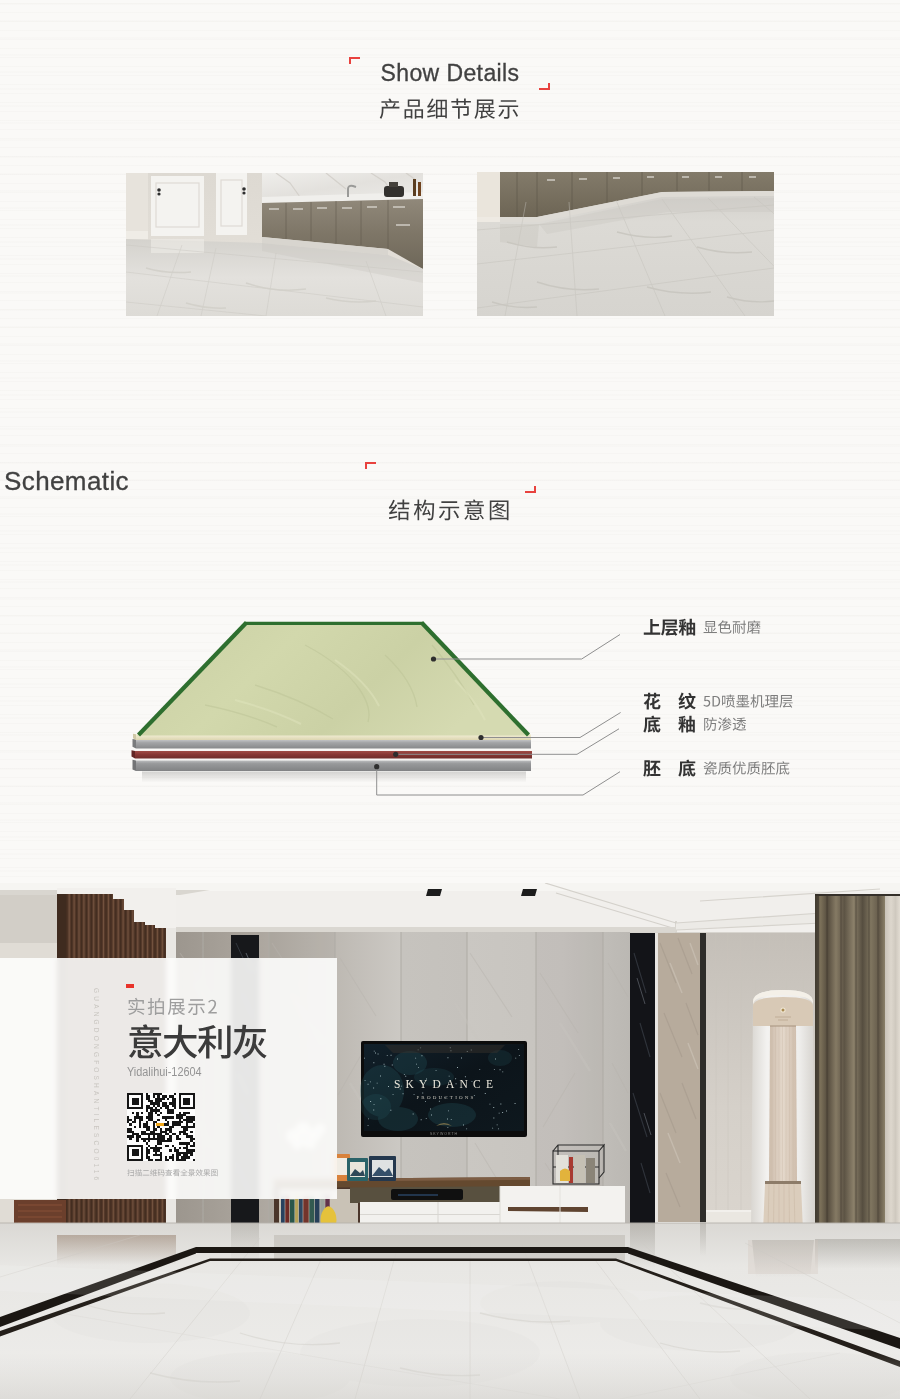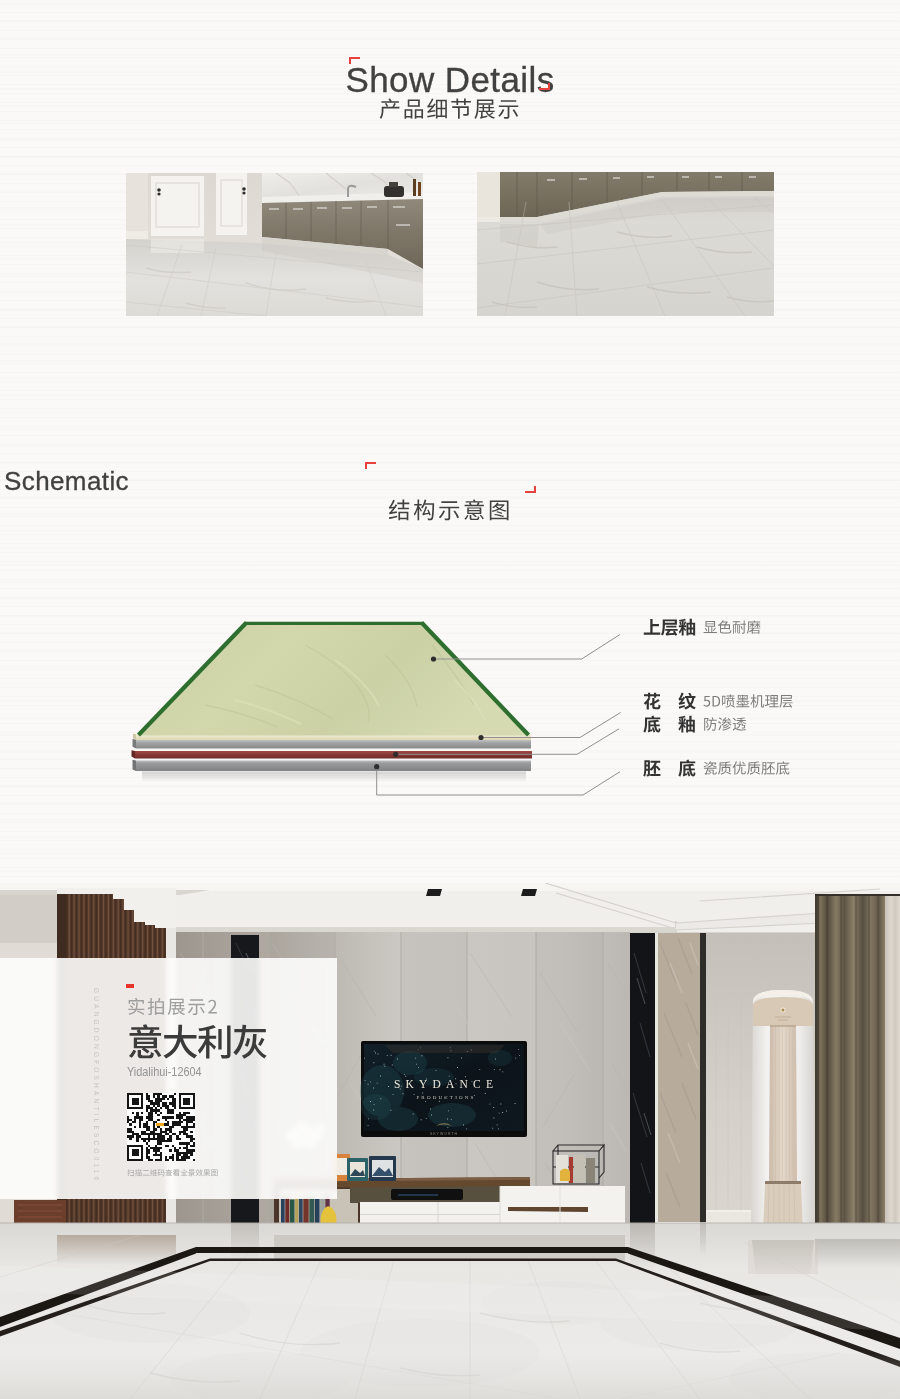--- a/index.html
+++ b/index.html
@@ -4,21 +4,21 @@
 #page{position:relative;width:900px;height:1399px;overflow:hidden;background:#faf9f7;font-family:"Liberation Sans",sans-serif}
 .tex{position:absolute;left:0;top:0;width:900px;height:1399px;pointer-events:none;
 background:repeating-linear-gradient(0deg, rgba(228,226,222,0.16) 0 1px, rgba(255,255,255,0) 1px 9px),
 repeating-linear-gradient(0deg, rgba(233,231,227,0.13) 0 2px, rgba(255,255,255,0) 2px 17px)}
 .abs{position:absolute}
 .br{position:absolute;border-color:#e8423e;border-style:solid}
 </style></head><body>
 <div id="page">
 <div class="tex"></div>
 <div class="br" style="left:349px;top:57px;width:9px;height:5px;border-width:2px 0 0 2px"></div>
-<div class="abs" style="left:0;top:60px;width:900px;text-align:center;font-size:35px;color:#414141;letter-spacing:0.4px;-webkit-text-stroke:0.3px #414141">Show&nbsp;Details</div>
+<div class="abs" style="left:0;top:60px;width:900px;text-align:center;font-size:23px;color:#414141;letter-spacing:0.4px;-webkit-text-stroke:0.3px #414141">Show&nbsp;Details</div>
 <div class="br" style="left:539px;top:83px;width:9px;height:5px;border-width:0 2px 2px 0"></div>
 <svg style="position:absolute;left:378.9px;top:94.5px" width="142.2" height="28.6" viewBox="0 -22.00 142.20 28.60">
       <path d="M5.786 -13.463999999999999C6.512 -12.473999999999998 7.326 -11.132 7.656 -10.251999999999999L9.152 -10.934C8.799999999999999 -11.792 7.941999999999999 -13.112 7.215999999999999 -14.058ZM15.158 -13.947999999999999C14.761999999999999 -12.825999999999999 13.991999999999999 -11.241999999999999 13.354 -10.208H2.7279999999999998V-7.194C2.7279999999999998 -4.862 2.53 -1.6059999999999999 0.7699999999999999 0.7919999999999999C1.144 0.99 1.8699999999999999 1.5839999999999999 2.134 1.914C4.069999999999999 -0.6819999999999999 4.444 -4.532 4.444 -7.1499999999999995V-8.58H20.416V-10.208H15.026C15.642 -11.132 16.346 -12.298 16.939999999999998 -13.331999999999999ZM9.35 -18.061999999999998C9.856 -17.401999999999997 10.383999999999999 -16.544 10.692 -15.84H2.42V-14.255999999999998H19.843999999999998V-15.84H12.584L12.649999999999999 -15.861999999999998C12.341999999999999 -16.61 11.66 -17.709999999999997 11.0 -18.502Z M30.343999999999998 -15.972H39.122V-11.792H30.343999999999998ZM28.738 -17.534V-10.208H40.816V-17.534ZM25.526 -7.853999999999999V1.7599999999999998H27.11V0.572H31.708V1.5619999999999998H33.358V-7.853999999999999ZM27.11 -1.034V-6.292H31.708V-1.034ZM35.778 -7.853999999999999V1.7599999999999998H37.361999999999995V0.572H42.378V1.628H44.05V-7.853999999999999ZM37.361999999999995 -1.034V-6.292H42.378V-1.034Z M48.214 -1.166 48.5 0.46199999999999997C50.656 0.022 53.582 -0.528 56.42 -1.0999999999999999L56.31 -2.5959999999999996C53.339999999999996 -2.046 50.26 -1.474 48.214 -1.166ZM48.676 -9.328C49.028 -9.504 49.577999999999996 -9.613999999999999 52.745999999999995 -9.988C51.602 -8.558 50.568 -7.3919999999999995 50.106 -6.973999999999999C49.336 -6.204 48.763999999999996 -5.6979999999999995 48.28 -5.588C48.478 -5.17 48.72 -4.378 48.808 -4.048C49.292 -4.311999999999999 50.083999999999996 -4.4879999999999995 56.376 -5.5C56.31 -5.83 56.288 -6.468 56.288 -6.9079999999999995L51.315999999999995 -6.204C53.186 -8.052 55.056 -10.34 56.684 -12.671999999999999L55.254 -13.552C54.836 -12.847999999999999 54.352 -12.144 53.867999999999995 -11.484L50.501999999999995 -11.176C51.932 -13.068 53.384 -15.488 54.528 -17.886L52.922 -18.567999999999998C51.821999999999996 -15.883999999999999 50.062 -13.046 49.489999999999995 -12.319999999999999C48.94 -11.549999999999999 48.544 -11.043999999999999 48.126 -10.956C48.302 -10.516 48.588 -9.68 48.676 -9.328ZM61.634 -1.5399999999999998H58.465999999999994V-7.765999999999999H61.634ZM63.152 -1.5399999999999998V-7.765999999999999H66.276V-1.5399999999999998ZM56.926 -17.336V1.43H58.465999999999994V0.0H66.276V1.254H67.86V-17.336ZM61.634 -9.328H58.465999999999994V-15.686H61.634ZM63.152 -9.328V-15.686H66.276V-9.328Z M73.256 -10.692V-9.107999999999999H79.02V1.716H80.758V-9.107999999999999H88.08399999999999V-3.388C88.08399999999999 -3.058 87.952 -2.9699999999999998 87.53399999999999 -2.948C87.094 -2.9259999999999997 85.598 -2.9259999999999997 83.99199999999999 -2.9699999999999998C84.21199999999999 -2.464 84.43199999999999 -1.7599999999999998 84.49799999999999 -1.254C86.588 -1.254 87.952 -1.254 88.76599999999999 -1.518C89.55799999999999 -1.8039999999999998 89.77799999999999 -2.332 89.77799999999999 -3.344V-10.692ZM85.04799999999999 -18.48V-15.994H79.15199999999999V-18.48H77.458V-15.994H72.30999999999999V-14.409999999999998H77.458V-11.879999999999999H79.15199999999999V-14.409999999999998H85.04799999999999V-11.879999999999999H86.764V-14.409999999999998H91.91199999999999V-15.994H86.764V-18.48Z M101.68599999999999 1.7819999999999998V1.7599999999999998C102.104 1.496 102.80799999999999 1.3199999999999998 108.33 -0.066C108.286 -0.374 108.33 -1.012 108.396 -1.43L103.64399999999999 -0.374V-4.8839999999999995H106.67999999999999C108.198 -1.496 110.99199999999999 0.7699999999999999 114.952 1.7819999999999998C115.14999999999999 1.3419999999999999 115.59 0.748 115.942 0.418C114.02799999999999 0.022 112.356 -0.6819999999999999 111.014 -1.672C112.158 -2.288 113.5 -3.102 114.53399999999999 -3.8939999999999997L113.28 -4.774C112.466 -4.092 111.124 -3.19 110.002 -2.552C109.298 -3.234 108.704 -4.004 108.24199999999999 -4.8839999999999995H115.69999999999999V-6.335999999999999H111.102V-8.645999999999999H114.82V-10.054H111.102V-12.1H109.53999999999999V-10.054H105.118V-12.1H103.6V-10.054H100.27799999999999V-8.645999999999999H103.6V-6.335999999999999H99.66199999999999V-4.8839999999999995H102.082V-1.3199999999999998C102.082 -0.32999999999999996 101.422 0.176 101.00399999999999 0.39599999999999996C101.246 0.704 101.576 1.386 101.68599999999999 1.7819999999999998ZM105.118 -8.645999999999999H109.53999999999999V-6.335999999999999H105.118ZM99.55199999999999 -15.994H112.72999999999999V-13.75H99.55199999999999ZM97.902 -17.424V-10.956C97.902 -7.436 97.704 -2.53 95.482 0.9239999999999999C95.89999999999999 1.0999999999999999 96.62599999999999 1.518 96.956 1.7819999999999998C99.244 -1.8259999999999998 99.55199999999999 -7.215999999999999 99.55199999999999 -10.956V-12.298H114.38V-17.424Z M123.648 -7.7219999999999995C122.702 -5.236 121.074 -2.794 119.27 -1.232C119.688 -1.012 120.436 -0.528 120.788 -0.242C122.526 -1.936 124.264 -4.553999999999999 125.342 -7.26ZM133.548 -7.039999999999999C135.132 -4.928 136.804 -2.068 137.398 -0.21999999999999997L139.048 -0.968C138.388 -2.8379999999999996 136.672 -5.609999999999999 135.066 -7.678ZM121.778 -16.852V-15.223999999999998H137.266V-16.852ZM119.82 -11.505999999999998V-9.878H128.642V-0.418C128.642 -0.066 128.51 0.022 128.114 0.044C127.696 0.066 126.244 0.066 124.748 0.0C125.012 0.506 125.276 1.232 125.342 1.738C127.3 1.738 128.598 1.716 129.368 1.452C130.16 1.166 130.424 0.6819999999999999 130.424 -0.39599999999999996V-9.878H139.202V-11.505999999999998Z" fill="#414141"></path>
     </svg>
 <svg style="position:absolute;left:126px;top:173px" width="297" height="143" viewBox="0 0 297 143">
       <defs>
         <linearGradient id="lpwall" x1="0" y1="0" x2="0" y2="1">
           <stop offset="0" stop-color="#ddd9d2"></stop>
           <stop offset="1" stop-color="#e6e2db"></stop>
         </linearGradient>

